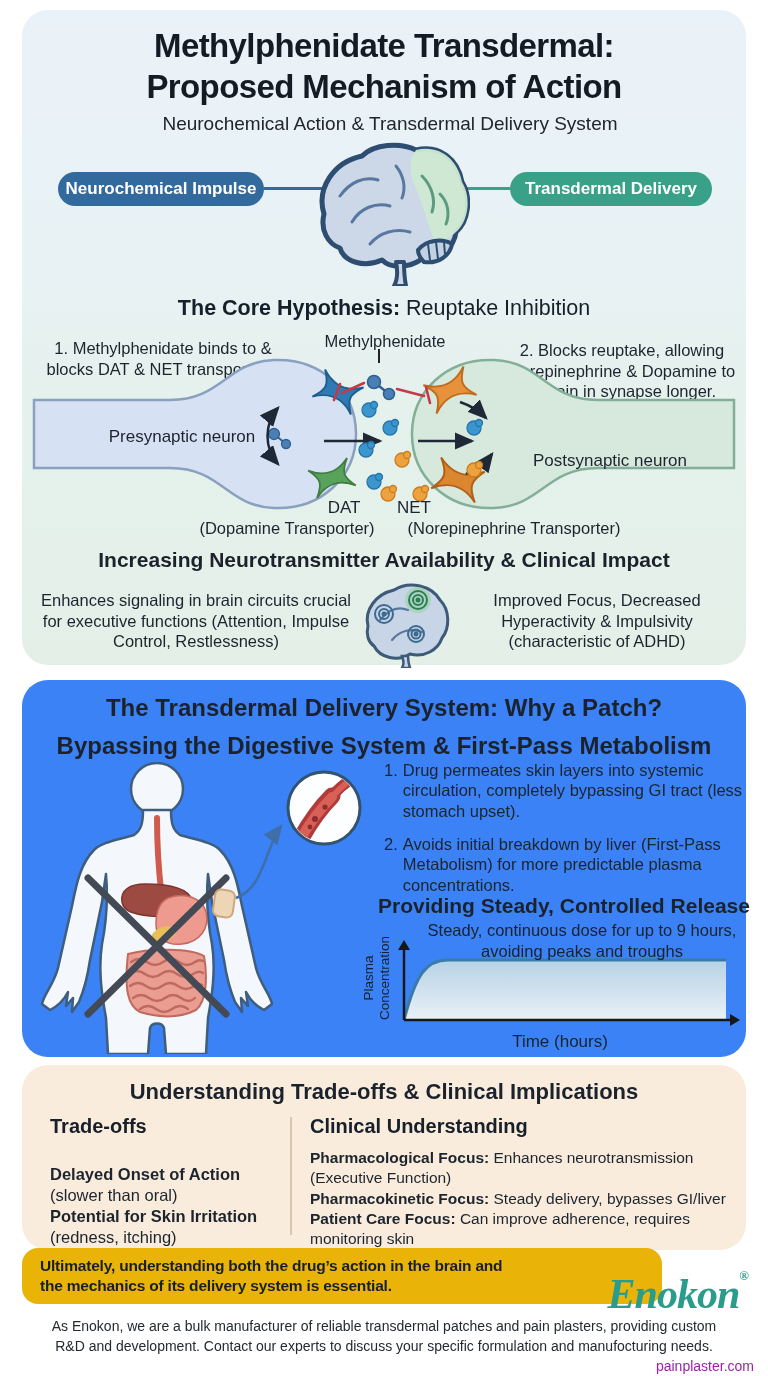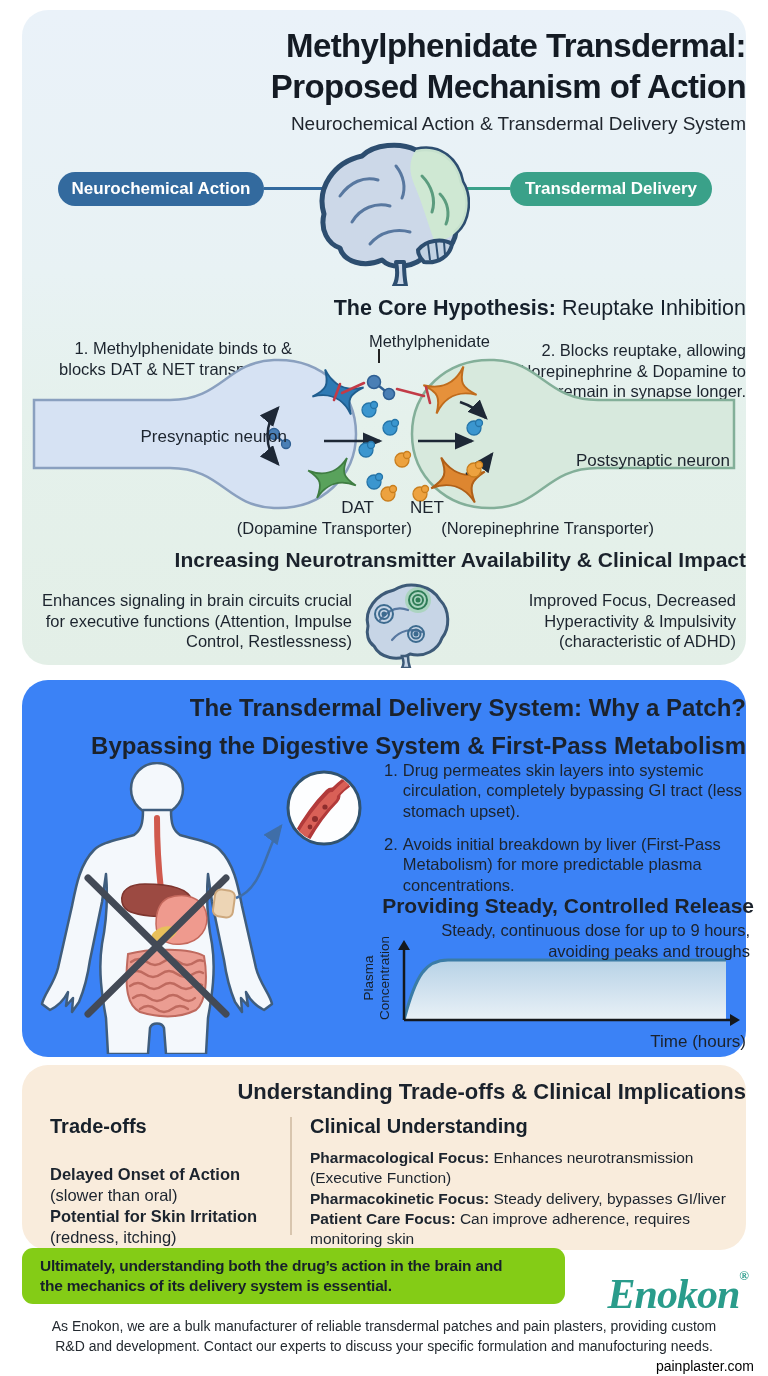--- a/index.html
+++ b/index.html
@@ -6,22 +6,22 @@
   body{
     width:768px;height:1376px;position:relative;background:#ffffff;
     font-family:"Liberation Sans",sans-serif;color:#1b222c;overflow:hidden;
     -webkit-font-smoothing:antialiased;
   }
   .abs{position:absolute;}
   .card{position:absolute;left:22px;width:724px;border-radius:26px;}
   #card1{top:10px;height:655px;background:linear-gradient(180deg,#eaf2f9 0%,#e8f2f4 40%,#e5f1ec 62%,#e3efe7 100%);}
   #card2{top:680px;height:377px;background:#3b82f6;}
   #card3{top:1065px;height:185px;background:#f9ecdc;}
-  #conclusion-bar{position:absolute;left:22px;top:1248px;width:543px;height:56px;background:#84cc16;border-radius:11px;padding:8px 18px;box-sizing:border-box;}
-  .ctr{text-align:right;}
+  #conclusion-bar{position:absolute;left:22px;top:1248px;width:640px;height:56px;background:#eab308;border-radius:16px;padding:8px 18px;box-sizing:border-box;}
+  .ctr{text-align:center;}
   .b{font-weight:700;}
   h1,h2,h3,p{margin:0;}
   #main-title{left:0;right:0;top:16px;font-size:33px;line-height:1.24;font-weight:700;letter-spacing:-0.6px;color:#141b24;}
   #main-subtitle{left:12px;right:0;top:103px;font-size:19px;color:#20262e;}
   .pill{top:162px;height:34px;border-radius:18px;color:#fff;font-weight:700;font-size:17px;line-height:34px;text-align:center;}
   .conn{top:177px;height:3px;}
   .conn-dot{width:9px;height:9px;border-radius:50%;top:174px;}
   .section-h{font-size:21.5px;font-weight:700;color:#16202b;}
   .note{font-size:16.5px;line-height:1.25;color:#1c242e;}
   .diagram-label{font-size:17px;color:#1c242e;}
@@ -29,34 +29,34 @@
   .num-row{display:flex;gap:5px;font-size:16.5px;line-height:1.24;color:#1c242e;}
   .num-row .n{flex:0 0 auto;}
   #ylabel{left:305px;top:282px;width:100px;font-size:13.5px;line-height:1.18;text-align:center;transform:rotate(-90deg);color:#16202b;}
   .col-h{font-size:20px;font-weight:700;color:#17202a;}
   .t-item{font-size:16.5px;line-height:1.28;color:#1c242e;}
   .c-item{font-size:15.5px;line-height:1.28;color:#1c242e;margin-bottom:1px;}
   #conclusion-bar .line{font-size:15.5px;font-weight:700;letter-spacing:-0.2px;line-height:1.3;white-space:nowrap;color:#17202a;}
   #brand-logo{right:20px;top:1268px;font-family:"Liberation Serif",serif;font-style:italic;font-weight:700;font-size:42px;color:#2a9c8b;letter-spacing:-1px;}
   #brand-logo sup{font-size:13px;font-style:normal;vertical-align:28px;}
   .footer-line{left:0;right:0;font-size:14px;color:#242a30;white-space:nowrap;text-align:center;}
-  #footer-site{left:0;right:14px;font-size:14px;color:#000000;text-align:right;}
+  #footer-site{left:0;right:14px;font-size:14px;color:#a21caf;text-align:right;}
 </style>
 </head>
 <body>
 
 <div id="card1" class="card">
 
   <h1 id="main-title" class="abs ctr">
     <span>Methylphenidate Transdermal:</span><br>
     <span>Proposed Mechanism of Action</span>
   </h1>
   <div id="main-subtitle" class="abs ctr">Neurochemical Action &amp; Transdermal Delivery System</div>
 
-  <div class="pill abs" style="left:36px;width:206px;background:#336a9e;">Neurochemical Action</div>
+  <div class="pill abs" style="left:36px;width:206px;background:#336a9e;">Neurochemical Impulse</div>
   <div class="pill abs" style="left:488px;width:202px;background:#3aa189;">Transdermal Delivery</div>
   <div class="conn abs" style="left:242px;width:100px;background:#336a9e;"></div>
   <div class="conn abs" style="left:428px;width:60px;background:#3aa189;"></div>
   <div class="conn-dot abs" style="left:336px;background:#2d5c8c;"></div>
   <div class="conn-dot abs" style="left:424px;background:#2f8a76;"></div>
 
   <svg class="abs" style="left:278px;top:126px;" width="170" height="150" viewBox="0 0 170 150">
     <path d="M24,78 C16,52 34,26 62,20 C74,8 100,6 116,14 C140,8 158,24 162,46 C172,62 168,86 156,96 C154,112 140,122 126,118 C116,132 92,134 82,124 C64,132 44,126 40,112 C28,108 20,94 24,78 Z" fill="#ccd8e8" stroke="#2d4e70" stroke-width="5" stroke-linejoin="round"></path>
     <path d="M116,14 C140,8 158,24 162,46 C172,62 168,86 156,96 C150,102 142,106 134,104 C128,88 122,66 114,48 C108,34 110,22 116,14 Z" fill="#cfe9d2" opacity="0.95"></path>
     <path d="M40,60 C50,46 64,40 78,44" fill="none" stroke="#5878a0" stroke-width="3" stroke-linecap="round"></path>

